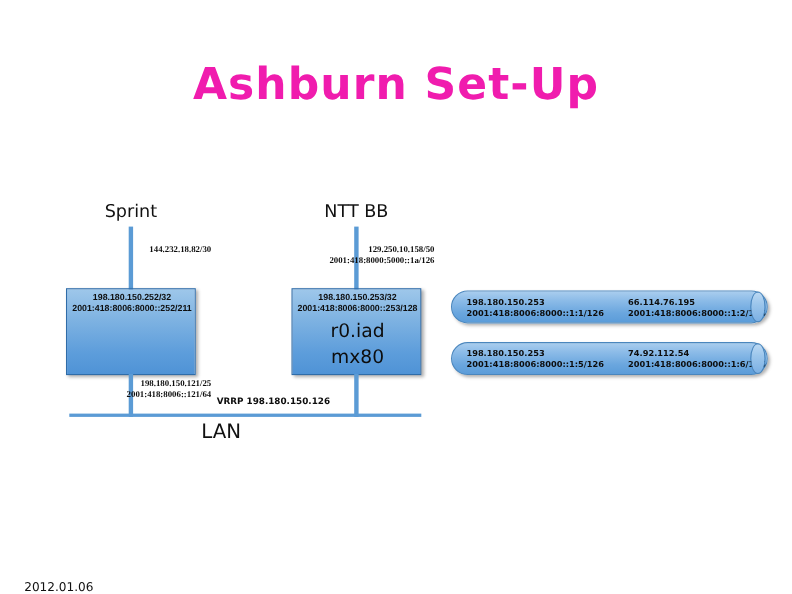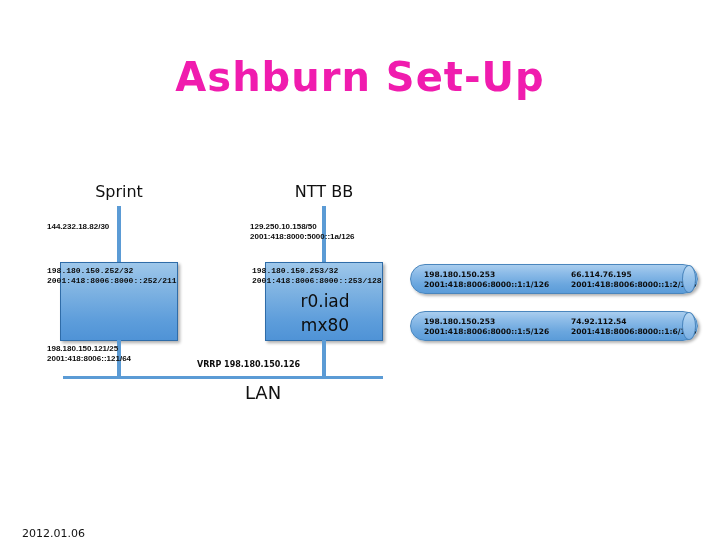--- a/index.html
+++ b/index.html
@@ -56,25 +56,25 @@
     background: #5b9bd5;
   }
   #vlink-sprint-top { left: 117px; top: 192px; height: 58px; }
   #vlink-ntt-top    { left: 322px; top: 192px; height: 58px; }
   #vlink-r1-lan     { left: 117px; top: 326px; height: 39px; }
   #vlink-r0-lan     { left: 322px; top: 326px; height: 39px; }
 
   
   .link-text {
     position: absolute;
-    font-family: Liberation Sans, sans-serif;
+    font-family: Liberation Serif, serif;
     font-size: 8px;
     font-weight: bold;
     color: #0d0d0d;
-    text-align: left;
+    text-align: right;
     line-height: 10px;
     white-space: nowrap;
   }
   #link-sprint-text { left: 47px;  top: 208px; width: 145px; }
   #link-ntt-text    { left: 250px; top: 208px; width: 145px; }
   #lan-r1-text      { left: 47px;  top: 330px; width: 145px; }
   #lan-r0-text      { left: 252px; top: 330px; width: 145px; }
 
   #vrrp-text {
     position: absolute;
@@ -100,22 +100,22 @@
     box-sizing: border-box;
   }
   #router-r1 { left: 60px;  top: 248px; }
   #router-r0 { left: 265px; top: 248px; }
 
   .router-ip {
     position: absolute;
     left: -14px;
     top: 3px;
     width: 146px;
-    text-align: left;
-    font-family: Liberation Mono, monospace;
+    text-align: center;
+    font-family: Liberation Sans, sans-serif;
     font-size: 8px;
     font-weight: bold;
     color: #0d0d0d;
     line-height: 10px;
     white-space: nowrap;
   }
   .router-name {
     position: absolute;
     left: 0;
     top: 26px;
@@ -135,21 +135,21 @@
     top: 362px;
     width: 320px;
     height: 3px;
     background: #5b9bd5;
   }
   #lan-label {
     position: absolute;
     left: 183px;
     top: 368px;
     width: 160px;
-    text-align: center;
+    text-align: left;
     font-family: "DejaVu Sans", sans-serif;
     font-size: 18px;
     color: #111111;
   }
 
   
   .cylinder {
     position: absolute;
     height: 30px;
     border: 1px solid #4a86bd;

